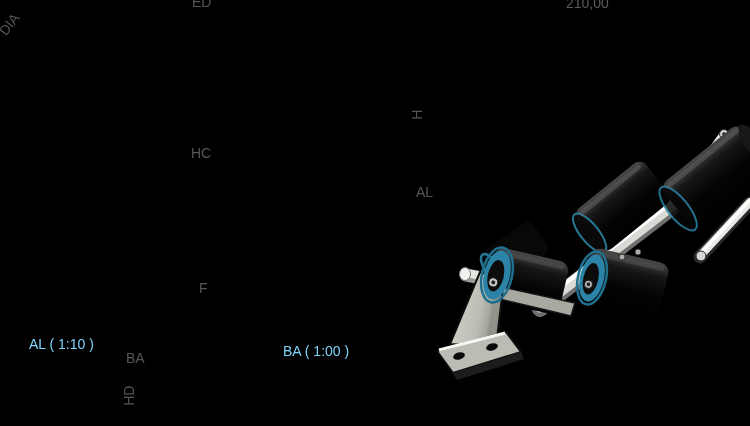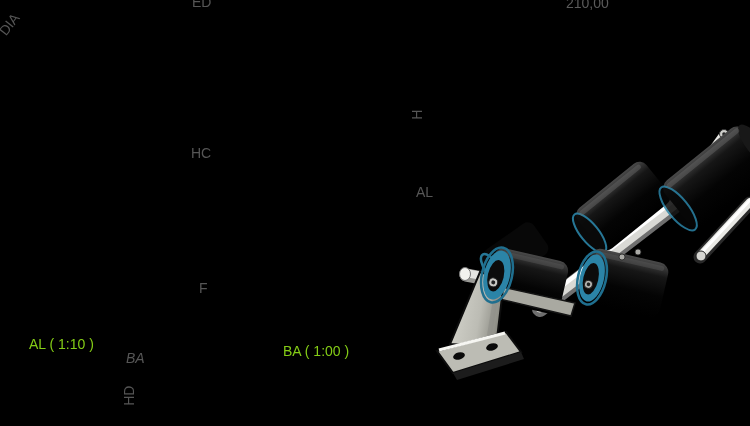--- a/index.html
+++ b/index.html
@@ -19,30 +19,30 @@
   }
   .lbl {
     position: absolute;
     color: #565656;
     font-size: 14px;
     line-height: 1.1;
     white-space: nowrap;
     user-select: none;
   }
   .lbl.dim { color: #5b5b5b; }
-  .lbl.scale { color: #84cc16; }
+  .lbl.scale { color: #7dd3fc; }
   #lbl-dia { left: -2px; top: 17px; transform: rotate(-52deg); transform-origin: center; }
   #lbl-ed { left: 192px; top: -5px; }
   #lbl-dim210 { left: 566px; top: -4px; }
   #lbl-h { left: 413px; top: 107px; transform: rotate(-90deg); transform-origin: center; }
   #lbl-hc { left: 191px; top: 146px; text-align: center; }
   #lbl-al { left: 416px; top: 185px; text-align: right; }
   #lbl-f { left: 199px; top: 281px; }
   #lbl-al-scale { left: 29px; top: 337px; }
-  #lbl-ba { left: 126px; top: 351px; font-style: italic; }
+  #lbl-ba { left: 126px; top: 351px; }
   #lbl-hd { left: 120px; top: 388px; transform: rotate(-90deg); transform-origin: center; }
   #lbl-ba-scale { left: 283px; top: 344px; }
   .render-svg {
     position: absolute;
     left: 0; top: 0;
     width: 750px; height: 426px;
     pointer-events: none;
   }
 </style>
 </head>

